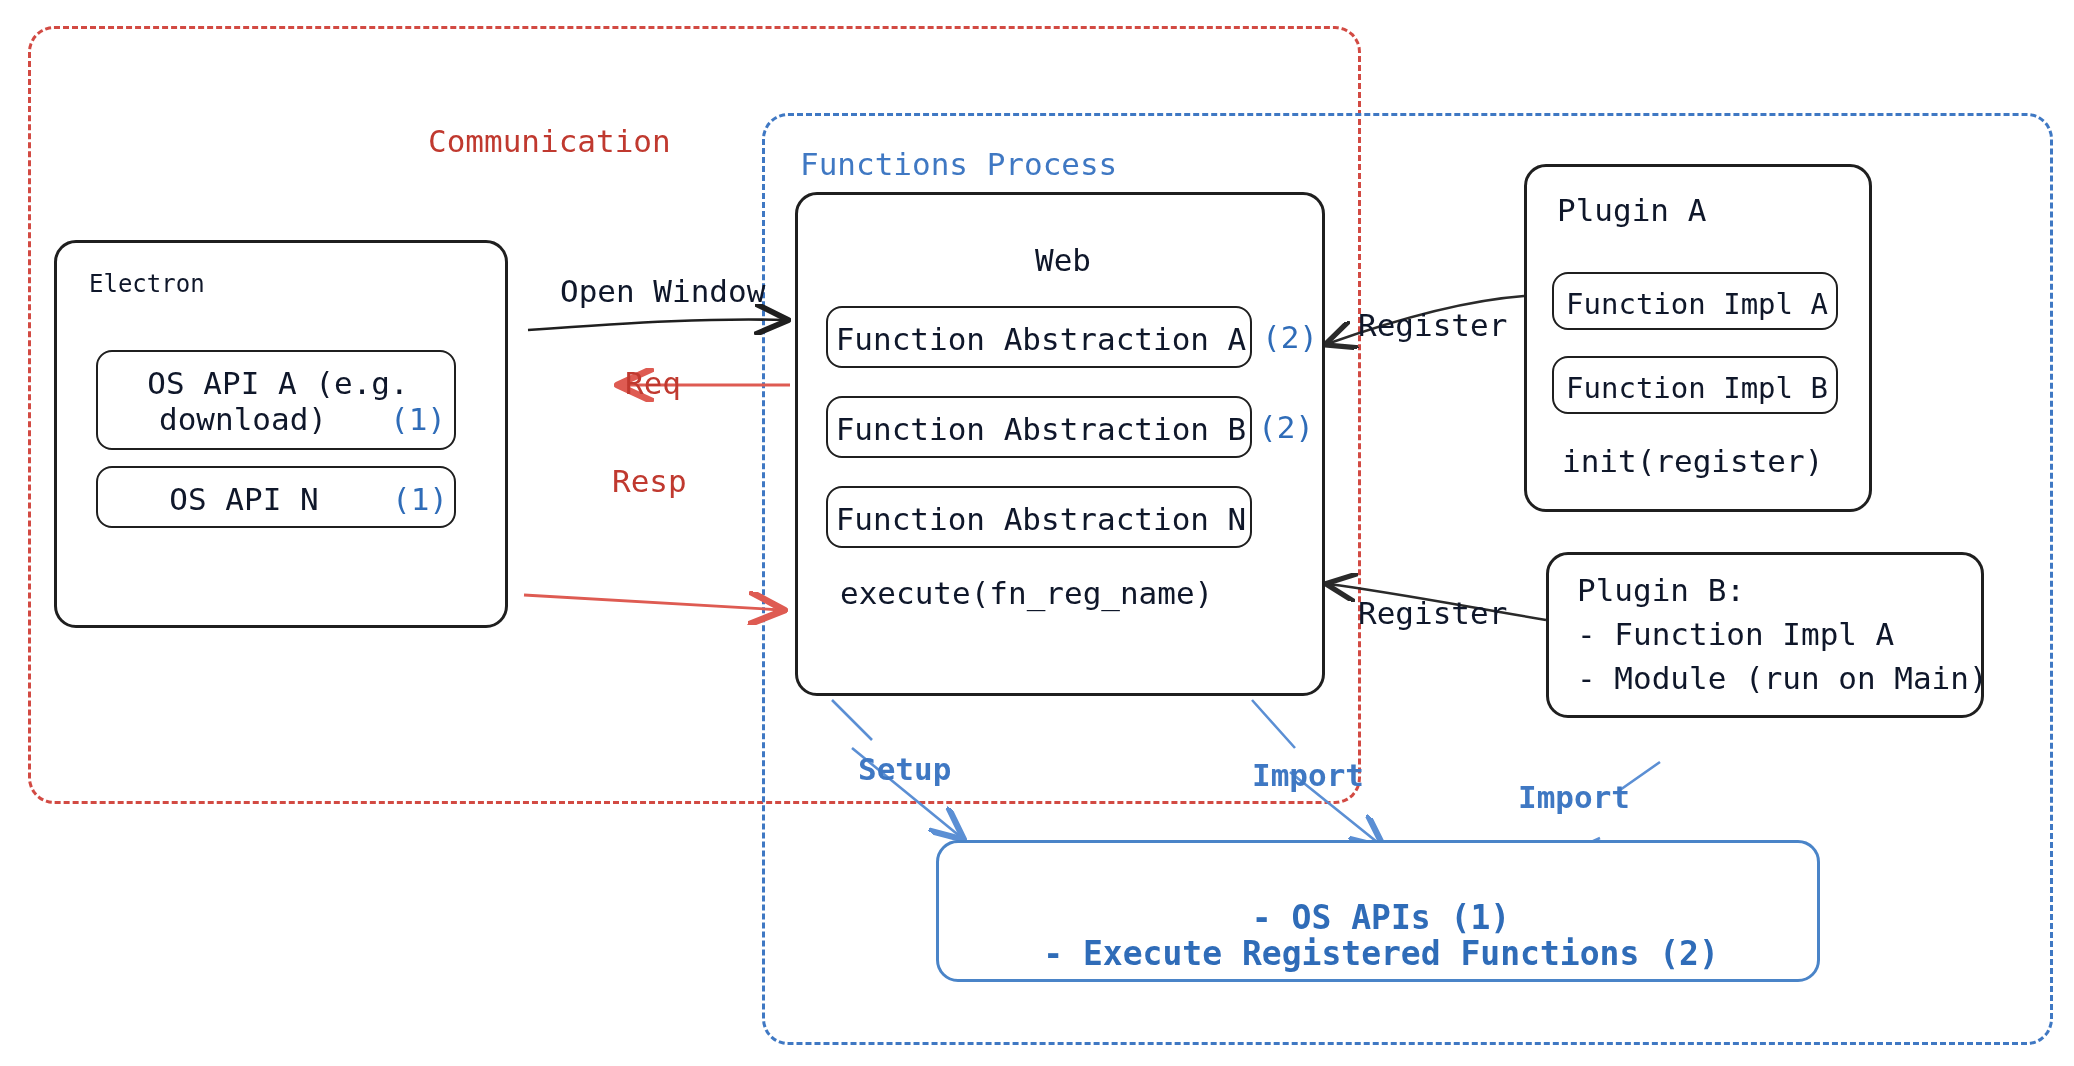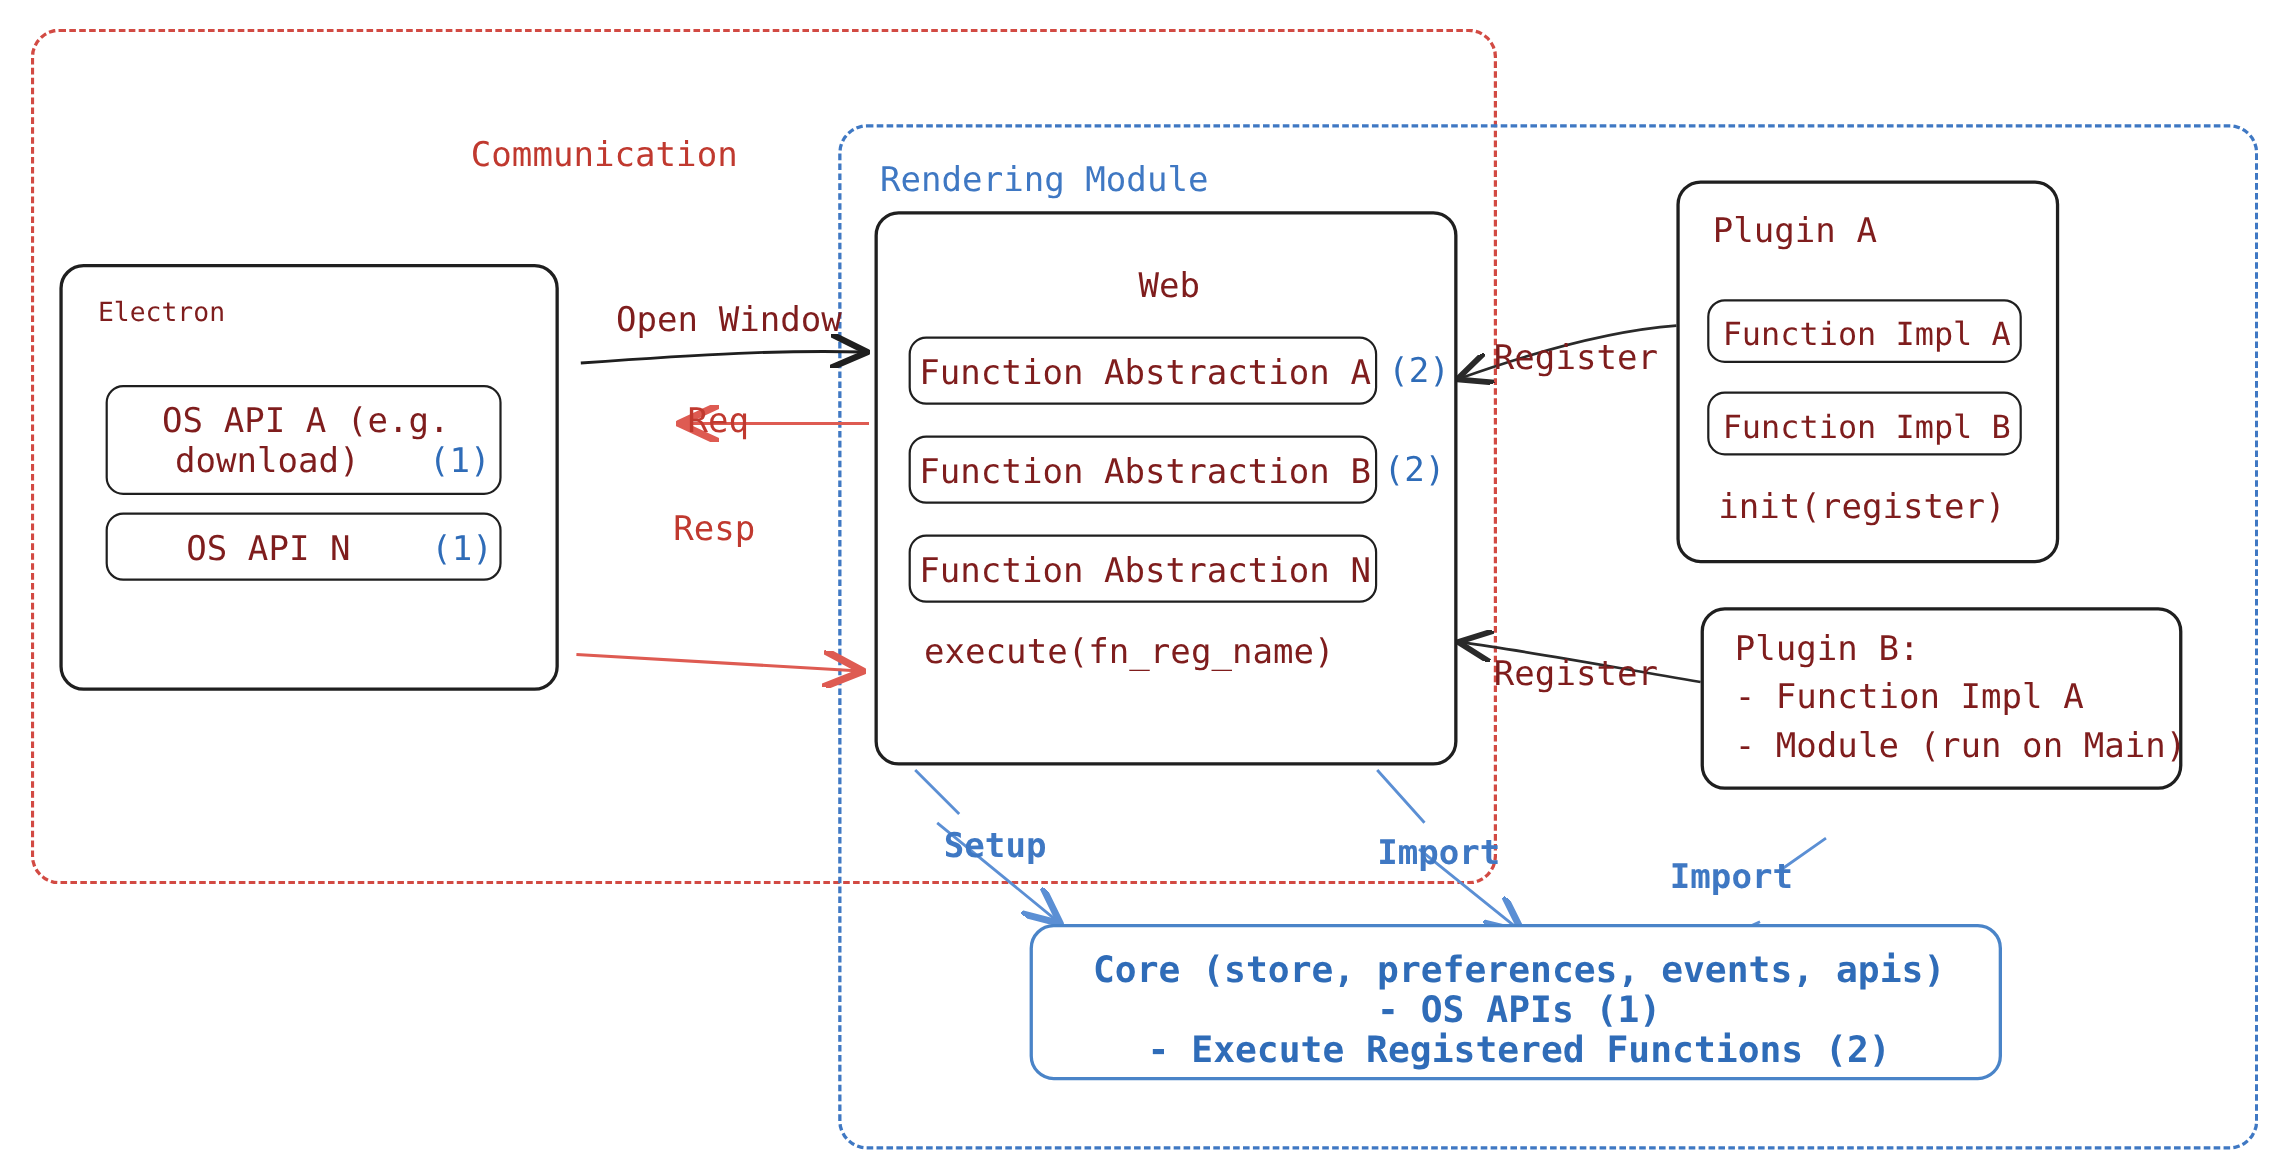--- a/index.html
+++ b/index.html
@@ -52,21 +52,21 @@
     border-radius: 16px;
   }
   .box.corebox {
     border: 3px solid #4a84c8;
     border-radius: 22px;
   }
 
   
   .t {
     position: absolute;
-    color: #7f1d1d;
+    color: #0f172a;
     font-family: "DejaVu Sans Mono", monospace;
     white-space: pre;
     line-height: 1.28;
   }
   .red   { color: #c0392f; }
   .blue  { color: #2f6cb8; }
   .blue2 { color: #3f78c3; }
   .corelbl {
     color: #2f6cb8;
     text-align: center;
@@ -148,21 +148,21 @@
     <div class="t s31 blue" style="left:292px; top:48px;">(1)</div>
   </div>
 
   <div class="box thin" style="left:96px; top:466px; width:360px; height:62px;">
     <div class="t s31" style="left:0; top:12px; width:292px; text-align:center;">OS API N</div>
     <div class="t s31 blue" style="left:294px; top:12px;">(1)</div>
   </div>
 
   <div class="t s31 red" style="left:428px; top:122px;">Communication</div>
 
-  <div class="t s31 blue2" style="left:800px; top:145px;">Rendering Module</div>
+  <div class="t s31 blue2" style="left:800px; top:145px;">Functions Process</div>
 
   <div class="t s31" style="left:560px; top:272px;">Open Window</div>
   <div class="t s31 red" style="left:625px; top:364px;">Req</div>
   <div class="t s31 red" style="left:612px; top:462px;">Resp</div>
   <div class="t s31" style="left:1358px; top:306px;">Register</div>
   <div class="t s31" style="left:1358px; top:594px;">Register</div>
   <div class="t s31 blue2 bold" style="left:858px; top:750px;">Setup</div>
   <div class="t s31 blue2 bold" style="left:1252px; top:756px;">Import</div>
   <div class="t s31 blue2 bold" style="left:1518px; top:778px;">Import</div>
 
@@ -200,18 +200,17 @@
 
   <div class="t s31" style="left:1562px; top:442px;">init(register)</div>
 
   <div class="box" style="left:1546px; top:552px; width:438px; height:166px;">
     <div class="t s31" style="left:28px; top:16px;">Plugin B:</div>
     <div class="t s31" style="left:28px; top:60px;">- Function Impl A</div>
     <div class="t s31" style="left:28px; top:104px;">- Module (run on Main)</div>
   </div>
 
   <div class="box corebox" style="left:936px; top:840px; width:884px; height:142px;">
-    <div class="t s33 corelbl" style="left:442px; top:18px;">Core (store, preferences, events, apis)</div>
     <div class="t s33 corelbl" style="left:442px; top:54px;">- OS APIs (1)</div>
     <div class="t s33 corelbl" style="left:442px; top:90px;">- Execute Registered Functions (2)</div>
   </div>
 
 </div>
 
 </body></html>

